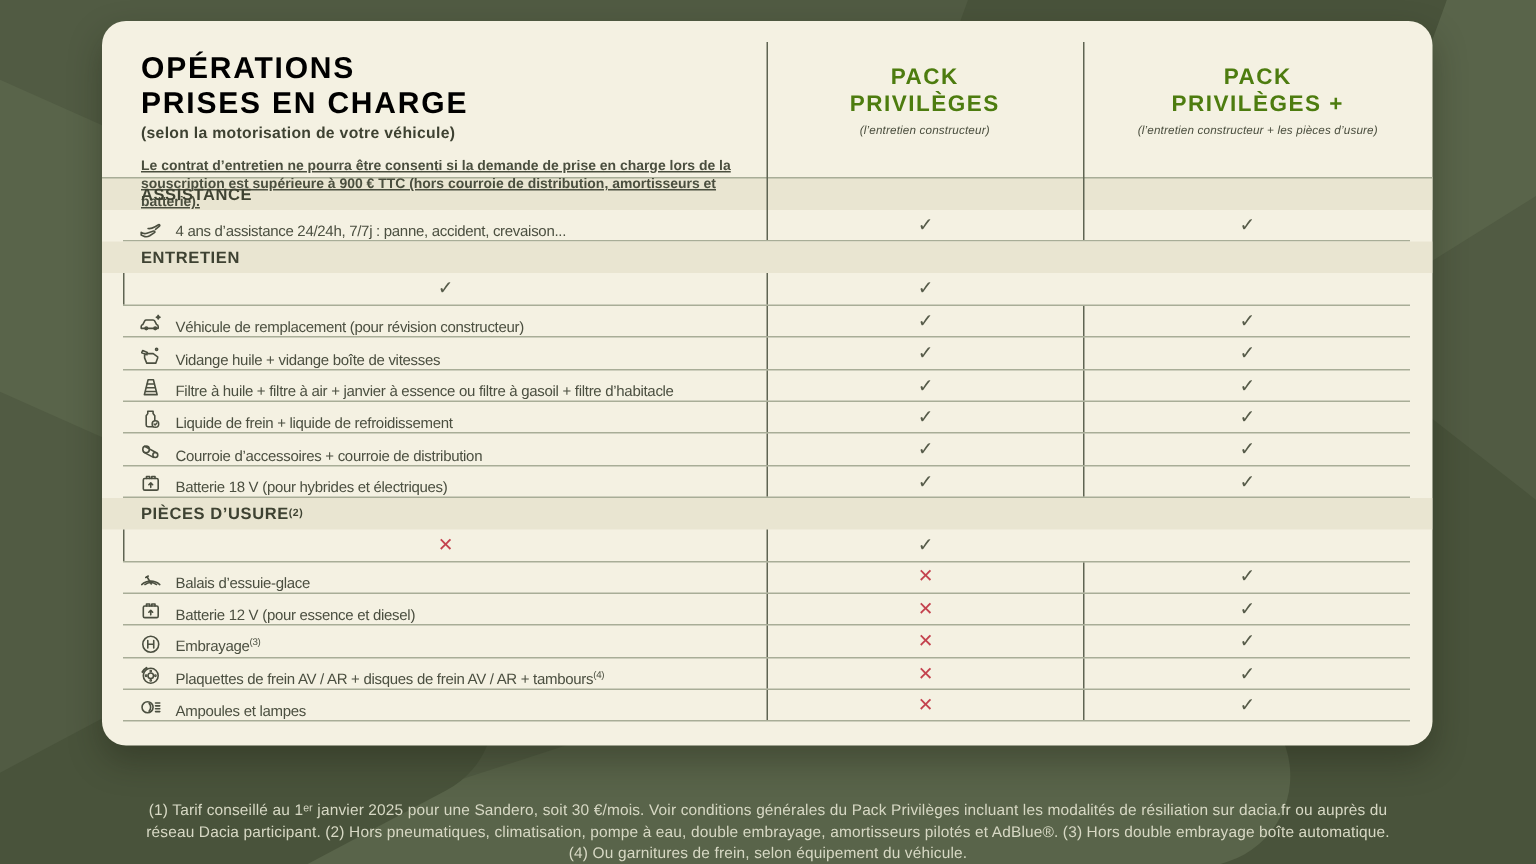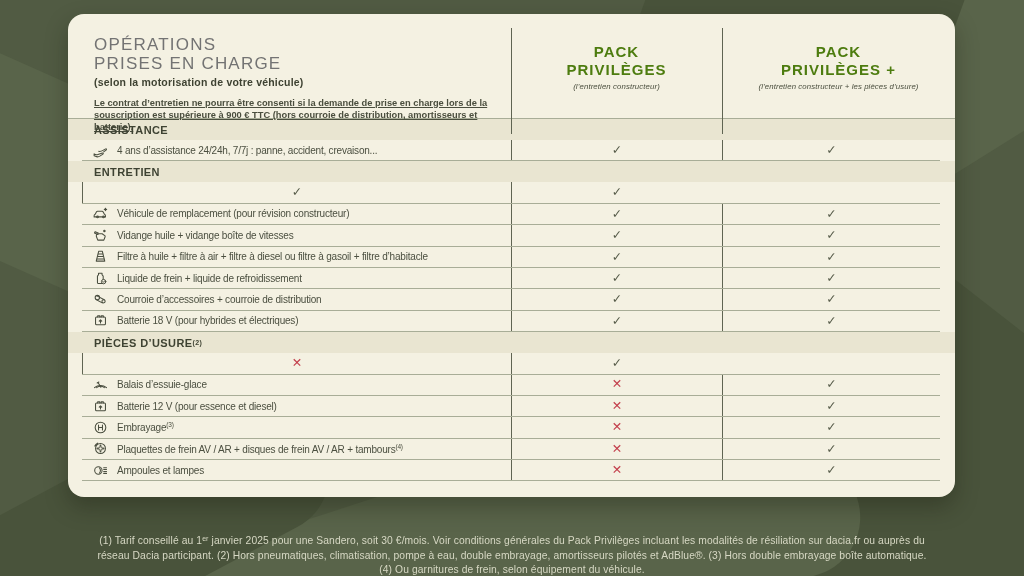--- a/index.html
+++ b/index.html
@@ -20,40 +20,40 @@
   .s6{width:300px;height:520px;right:120px;top:-120px;transform:rotate(20deg);}
 
   
   .card{
     position:absolute;left:68px;top:14px;width:887px;height:483px;
     background:#f4f1e2;border-radius:16px;overflow:hidden;
     box-shadow:0 10px 22px rgba(25,30,15,.35);
   }
   .header{display:grid;grid-template-columns:443px 211px 233px;height:104px;}
   .h-left{padding:21px 0 0 26px;}
-  .title{font-size:17px;font-weight:normal;letter-spacing:1.2px;color:#737373;line-height:1.14;}
+  .title{font-size:20px;font-weight:bold;letter-spacing:1.2px;color:#000000;line-height:1.14;}
   .subtitle{font-size:10.5px;font-weight:bold;color:#3e4232;margin-top:2px;letter-spacing:.2px;}
   .note{font-size:9.3px;font-weight:bold;color:#4a4e3e;margin-top:9px;width:414px;line-height:1.32;text-decoration:underline;}
   .h-pack{position:relative;text-align:center;padding-top:29px;}
   .h-pack::before{content:"";position:absolute;left:0;top:14px;bottom:0;width:1px;background:#5f6452;}
   .pack-name{font-size:15px;font-weight:bold;letter-spacing:1px;color:#4d7c0f;line-height:1.18;}
   .pack-sub{font-size:7.8px;color:#4a4e3e;margin-top:4px;letter-spacing:.1px;font-style:italic;}
 
   .band{
     height:21px;background:#e9e5d1;display:flex;align-items:center;
     padding-left:26px;font-size:11px;font-weight:bold;color:#3e4232;letter-spacing:.4px;
   }
   .band.first{border-top:1px solid #a8ad97;}
   .band sup{font-size:7px;font-weight:bold;}
   .row{
     display:grid;grid-template-columns:429px 211px 218px;
     margin:0 15px 0 14px;height:21.4px;border-bottom:1px solid #a8ad97;
     box-sizing:border-box;
   }
-  .cell-label{display:flex;align-items:center;gap:8px;padding-left:10px;overflow:hidden;}
+  .cell-label{display:flex;align-items:flex-end;gap:8px;padding-left:10px;overflow:hidden;}
   .cell-label .lbl{font-size:10px;color:#4b4f40;white-space:nowrap;letter-spacing:-.2px;}
   .lbl sup{font-size:6.5px;}
   .icon{width:17px;height:17px;flex:0 0 17px;display:flex;align-items:center;}
   .cell-mark{border-left:1px solid #5f6452;display:flex;align-items:center;justify-content:center;}
   .mark{font-size:12.5px;line-height:1;}
   .mark-check{color:#565b49;}
   .mark-cross{color:#c4424e;}
 
   .footer{
     position:absolute;left:92px;top:534px;width:840px;text-align:center;
@@ -165,21 +165,21 @@
         </div>
       </div>
       <div class="row">
         <div class="cell-label">
           <span class="icon">
             <svg width="17" height="17" viewBox="0 0 24 24" fill="none" stroke="#4b4f40" stroke-width="1.5" stroke-linecap="round" stroke-linejoin="round">
               <path d="M9.5 4.5h5L18 18.5H6L9.5 4.5z"></path>
               <path d="M8.8 8.5h6.4M8 12h8M7.2 15.5h9.6"></path>
             </svg>
           </span>
-          <span class="lbl">Filtre à huile + filtre à air + filtre à diesel ou filtre à gasoil + filtre d’habitacle</span>
+          <span class="lbl">Filtre à huile + filtre à air + janvier à essence ou filtre à gasoil + filtre d’habitacle</span>
         </div>
         <div class="cell-mark">
           <span class="mark mark-check">✓</span>
         </div>
         <div class="cell-mark">
           <span class="mark mark-check">✓</span>
         </div>
       </div>
       <div class="row">
         <div class="cell-label">

